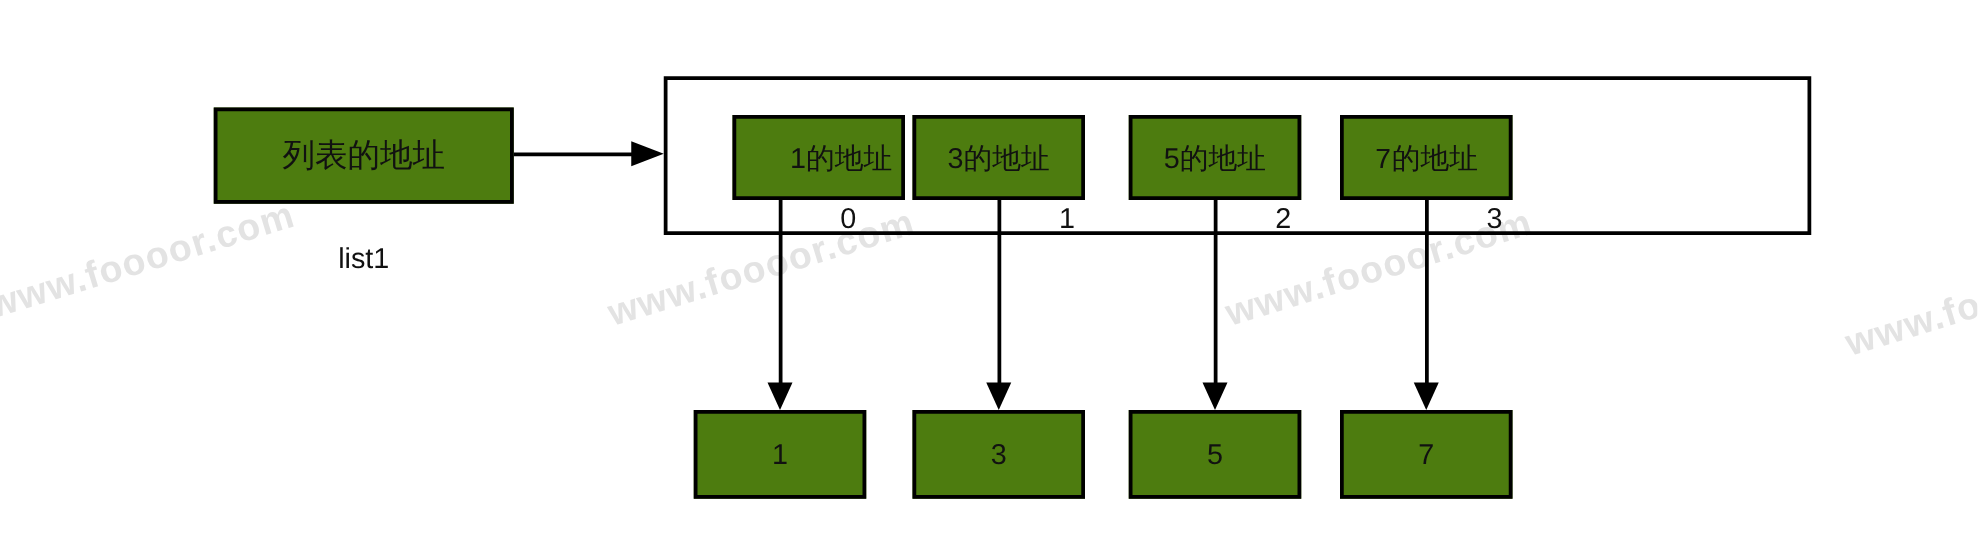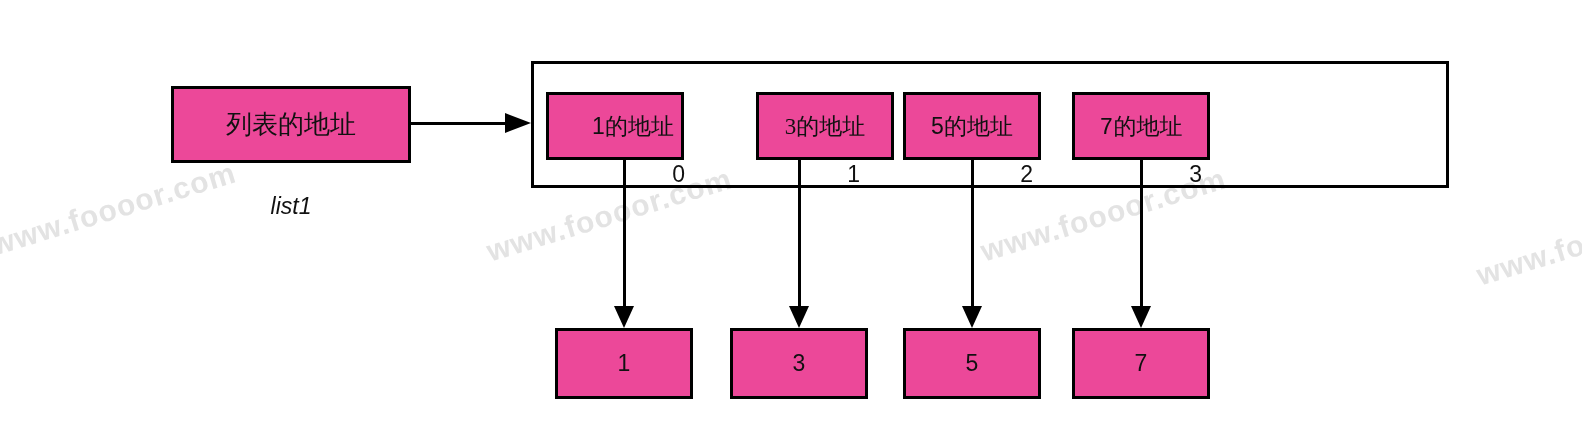--- a/index.html
+++ b/index.html
@@ -24,35 +24,35 @@
     pointer-events:none;
   }
   .wm1{left:-14px;top:192px;}
   .wm2{left:482px;top:198px;}
   .wm3{left:976px;top:198px;}
   .wm4{left:1472px;top:222px;}
   
   .box{
     position:absolute;
     border:3px solid #000;
-    background:#ec4899;
+    background:#4d7c0f;
     display:flex;align-items:center;justify-content:center;
     box-sizing:border-box;
   }
   .pointer-box{left:171px;top:86px;width:240px;height:77px;font-size:26px;}
   .var-label{
     position:absolute;left:171px;top:193px;width:240px;
-    text-align:center;font-size:23px;font-style:italic;
+    text-align:center;font-size:23px;
   }
   .container-box{
     position:absolute;left:531px;top:61px;width:918px;height:127px;
     border:3px solid #000;box-sizing:border-box;background:transparent;
   }
   .addr-box{top:92px;height:68px;width:138px;font-size:23px;}
-  .addr-1{left:546px;padding-left:36px;} .addr-2{left:756px;font-family:Liberation Serif, serif;} .addr-3{left:903px;text-align:center;} .addr-4{left:1072px;font-family:Liberation Mono, monospace;}
+  .addr-1{left:586px;padding-left:36px;} .addr-2{left:730px;} .addr-3{left:903px;text-align:center;} .addr-4{left:1072px;font-family:Liberation Mono, monospace;}
   .idx{
     position:absolute;top:161px;width:130px;height:26px;
     text-align:right;font-size:23px;line-height:26px;
   }
   .idx-1{left:555px;} .idx-2{left:730px;} .idx-3{left:903px;} .idx-4{left:1072px;}
   .val-box{top:328px;height:71px;width:138px;font-size:23px;}
   .val-1{left:555px;} .val-2{left:730px;} .val-3{left:903px;} .val-4{left:1072px;}
   
   .h-arrow-line{
     position:absolute;left:411px;top:122px;width:97px;height:3px;background:#000;

